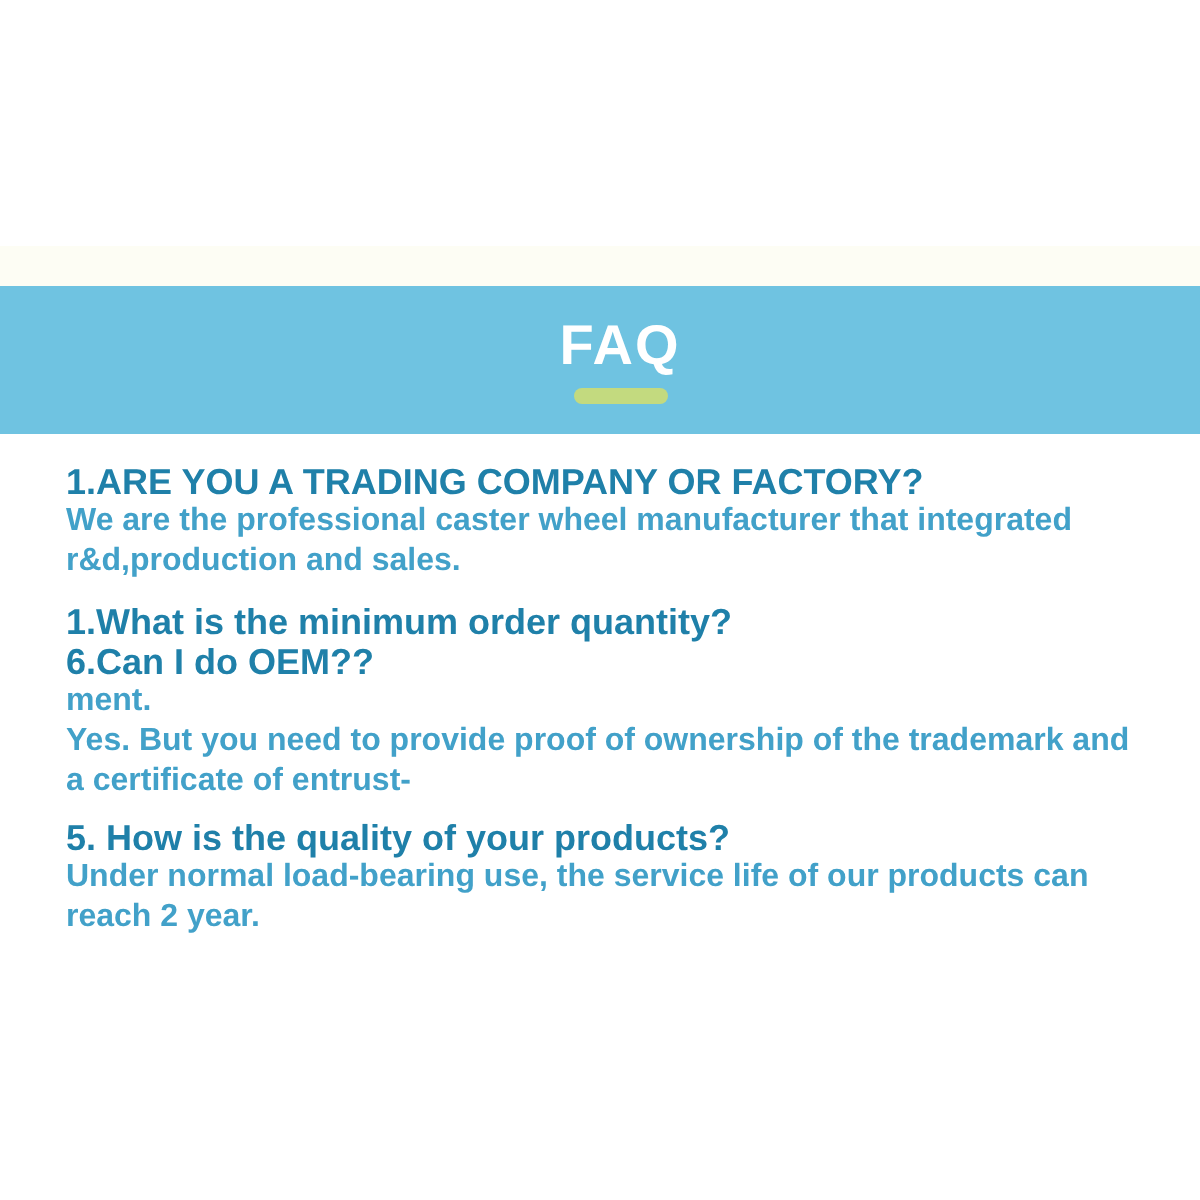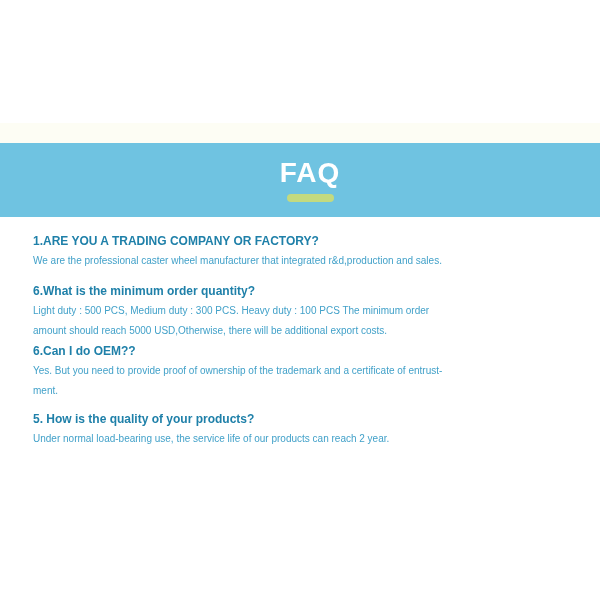--- a/index.html
+++ b/index.html
@@ -67,29 +67,29 @@
     top: 217px;
     left: 0;
     right: 0;
     padding: 14px 28px 0 33px;
   }
   .faq-item { margin: 0; }
   .faq-item.mt10 { margin-top: 10px; }
   .faq-item.mt8 { margin-top: 8px; }
   .q {
     margin: 0;
-    font-size: 12px;
+    font-size: 18px;
     font-weight: bold;
     line-height: 20px;
     color: var(--q-color);
   }
   .a {
     margin: 0;
-    font-size: 10px;
-    font-weight: normal;
+    font-size: 16px;
+    font-weight: bold;
     line-height: 20px;
     color: var(--a-color);
   }
   .a .line { display: block; }
 </style>
 </head>
 <body style="--banner-bg: #6fc3e1; --underline: #c3da7f; --q-color: #1f80a9; --a-color: #42a1c9;">
 
 <div class="pre-band"></div>
 
@@ -103,32 +103,28 @@
 <div class="faq-content">
 
   <section class="faq-item">
     <h3 class="q">1.ARE YOU A TRADING COMPANY OR FACTORY?</h3>
     <p class="a">
       <span class="line">We are the professional caster wheel manufacturer that integrated r&amp;d,production and sales.</span>
     </p>
   </section>
 
   <section class="faq-item mt10">
-    <h3 class="q">6.What is the minimum order quantity?</h3>
-    <p class="a">
-      <span class="line">Light duty : 500 PCS, Medium duty : 300 PCS. Heavy duty : 100 PCS The minimum order</span>
-      <span class="line">amount should reach 5000 USD,Otherwise, there will be additional export costs.</span>
-    </p>
+    <h3 class="q">1.What is the minimum order quantity?</h3>
   </section>
 
   <section class="faq-item">
     <h3 class="q">6.Can I do OEM??</h3>
     <p class="a">
+      <span class="line">ment.</span>
       <span class="line">Yes. But you need to provide proof of ownership of the trademark and a certificate of entrust-</span>
-      <span class="line">ment.</span>
     </p>
   </section>
 
   <section class="faq-item mt8">
     <h3 class="q">5. How is the quality of your products?</h3>
     <p class="a">
       <span class="line">Under normal load-bearing use, the service life of our products can reach 2 year.</span>
     </p>
   </section>
 

